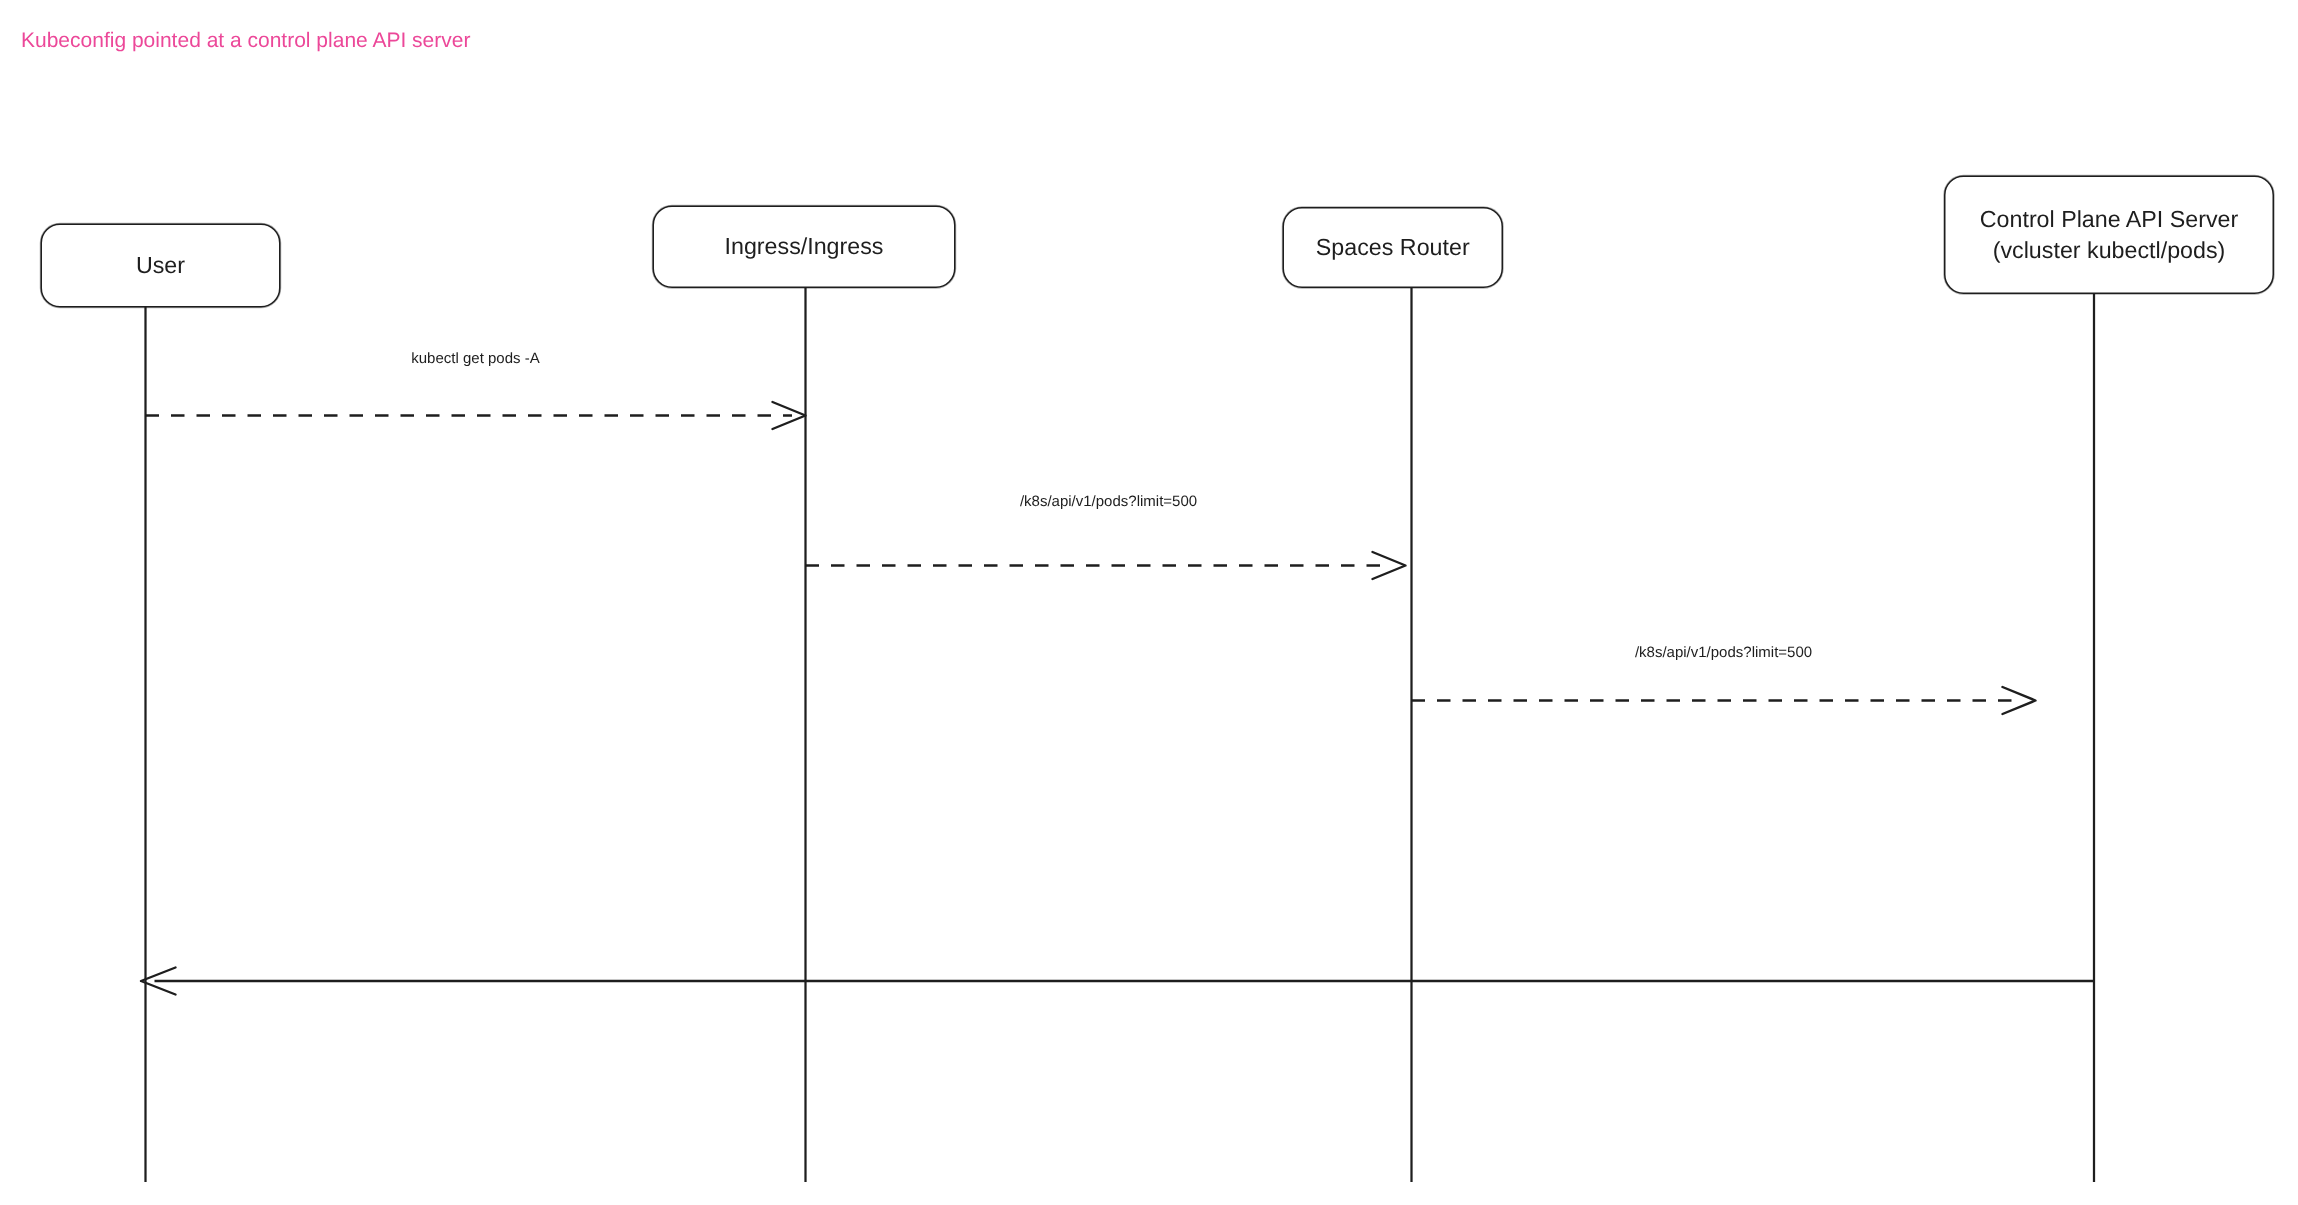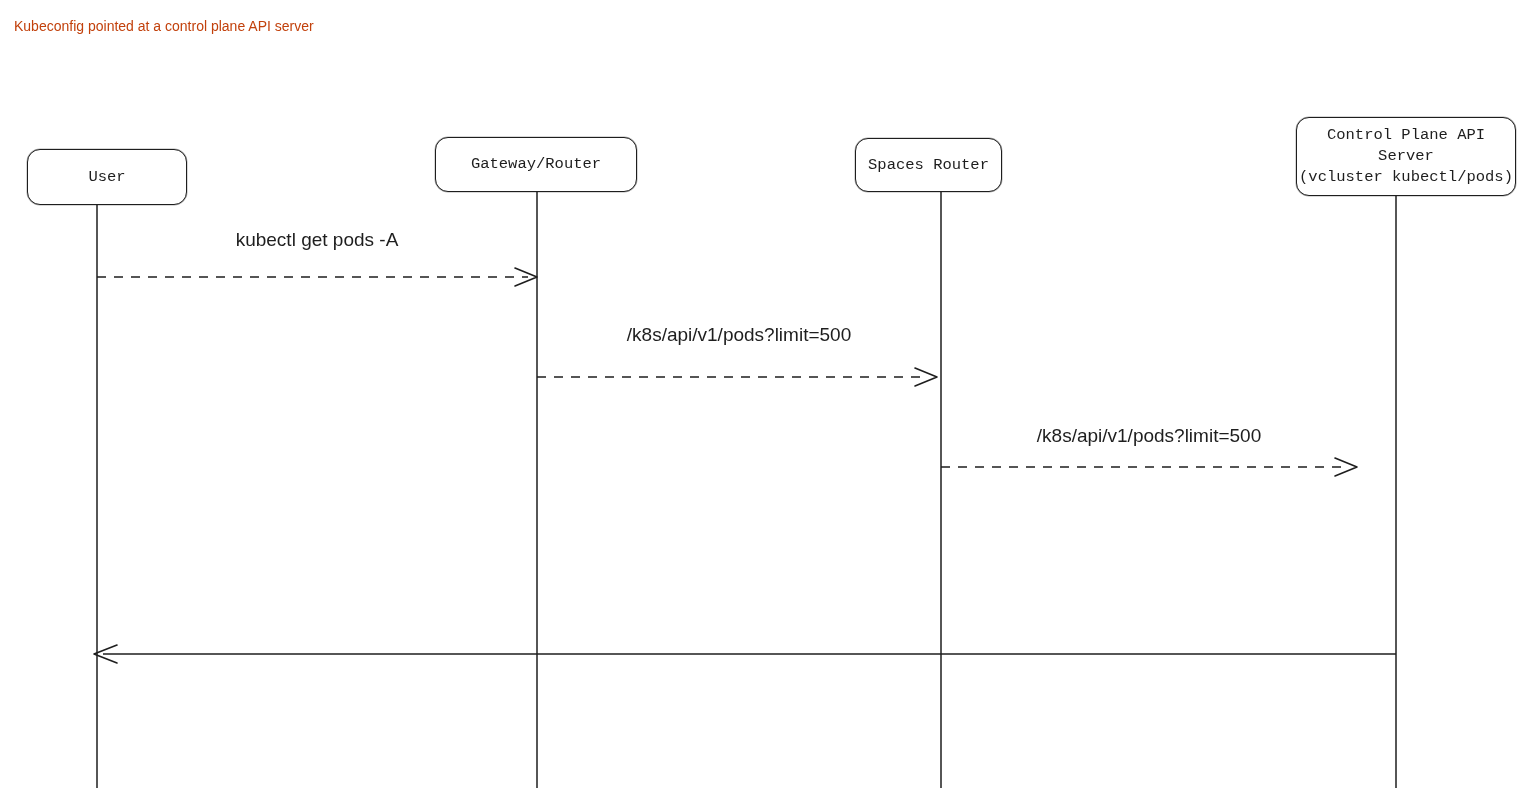--- a/index.html
+++ b/index.html
@@ -14,21 +14,21 @@
     width: 1532px;
     height: 803px;
     background: #ffffff;
     overflow: hidden;
   }
   .hdr {
     position: absolute;
     left: 14px;
     font-size: 14px;
     line-height: 16px;
-    color: #c2410c;
+    color: #ec4899;
     white-space: pre;
   }
   .hdr1 { top: 18px; }
   .hdr2 { top: 58px; }
 
   svg.wires {
     position: absolute;
     left: 0;
     top: 0;
     width: 1532px;
@@ -51,30 +51,29 @@
     background: #ffffff;
     display: flex;
     flex-direction: column;
     align-items: center;
     justify-content: center;
     font-size: 15.5px;
     line-height: 21px;
     text-align: center;
     
     box-shadow: 0 0 0 0.5px rgba(30,30,30,0.35);
-    font-family: Liberation Mono, monospace;
   }
   .actor-user          { left: 27px;   top: 137px; width: 160px; height: 56px; margin-top: 12px; }
   .actor-gateway       { left: 435px;  top: 137px; width: 202px; height: 55px; }
   .actor-spaces-router { left: 855px;  top: 138px; width: 147px; height: 54px; }
   .actor-control-plane { left: 1296px; top: 117px; width: 220px; height: 79px; }
 
   .msg-label {
     position: absolute;
-    font-size: 19px;
+    font-size: 10px;
     line-height: 18px;
     text-align: center;
     color: #1e1e1e;
     white-space: pre;
   }
   .msg-label-1 { left: 97px;  top: 231px; width: 440px; }
   .msg-label-2 { left: 537px; top: 326px; width: 404px; }
   .msg-label-3 { left: 941px; top: 427px; width: 416px; }
 </style>
 </head>
@@ -102,21 +101,21 @@
 
     <line class="msg-line" x1="1396" y1="654" x2="103" y2="654"></line>
     <path class="arrow-head" d="M117 645 L94 654 L117 663"></path>
   </svg>
 
   <div class="actor actor-user">
     <span>User</span>
   </div>
 
   <div class="actor actor-gateway">
-    <span>Gateway/Router</span>
+    <span>Ingress/Ingress</span>
   </div>
 
   <div class="actor actor-spaces-router">
     <span>Spaces Router</span>
   </div>
 
   <div class="actor actor-control-plane">
     <span>Control Plane API Server</span>
     <span>(vcluster kubectl/pods)</span>
   </div>

